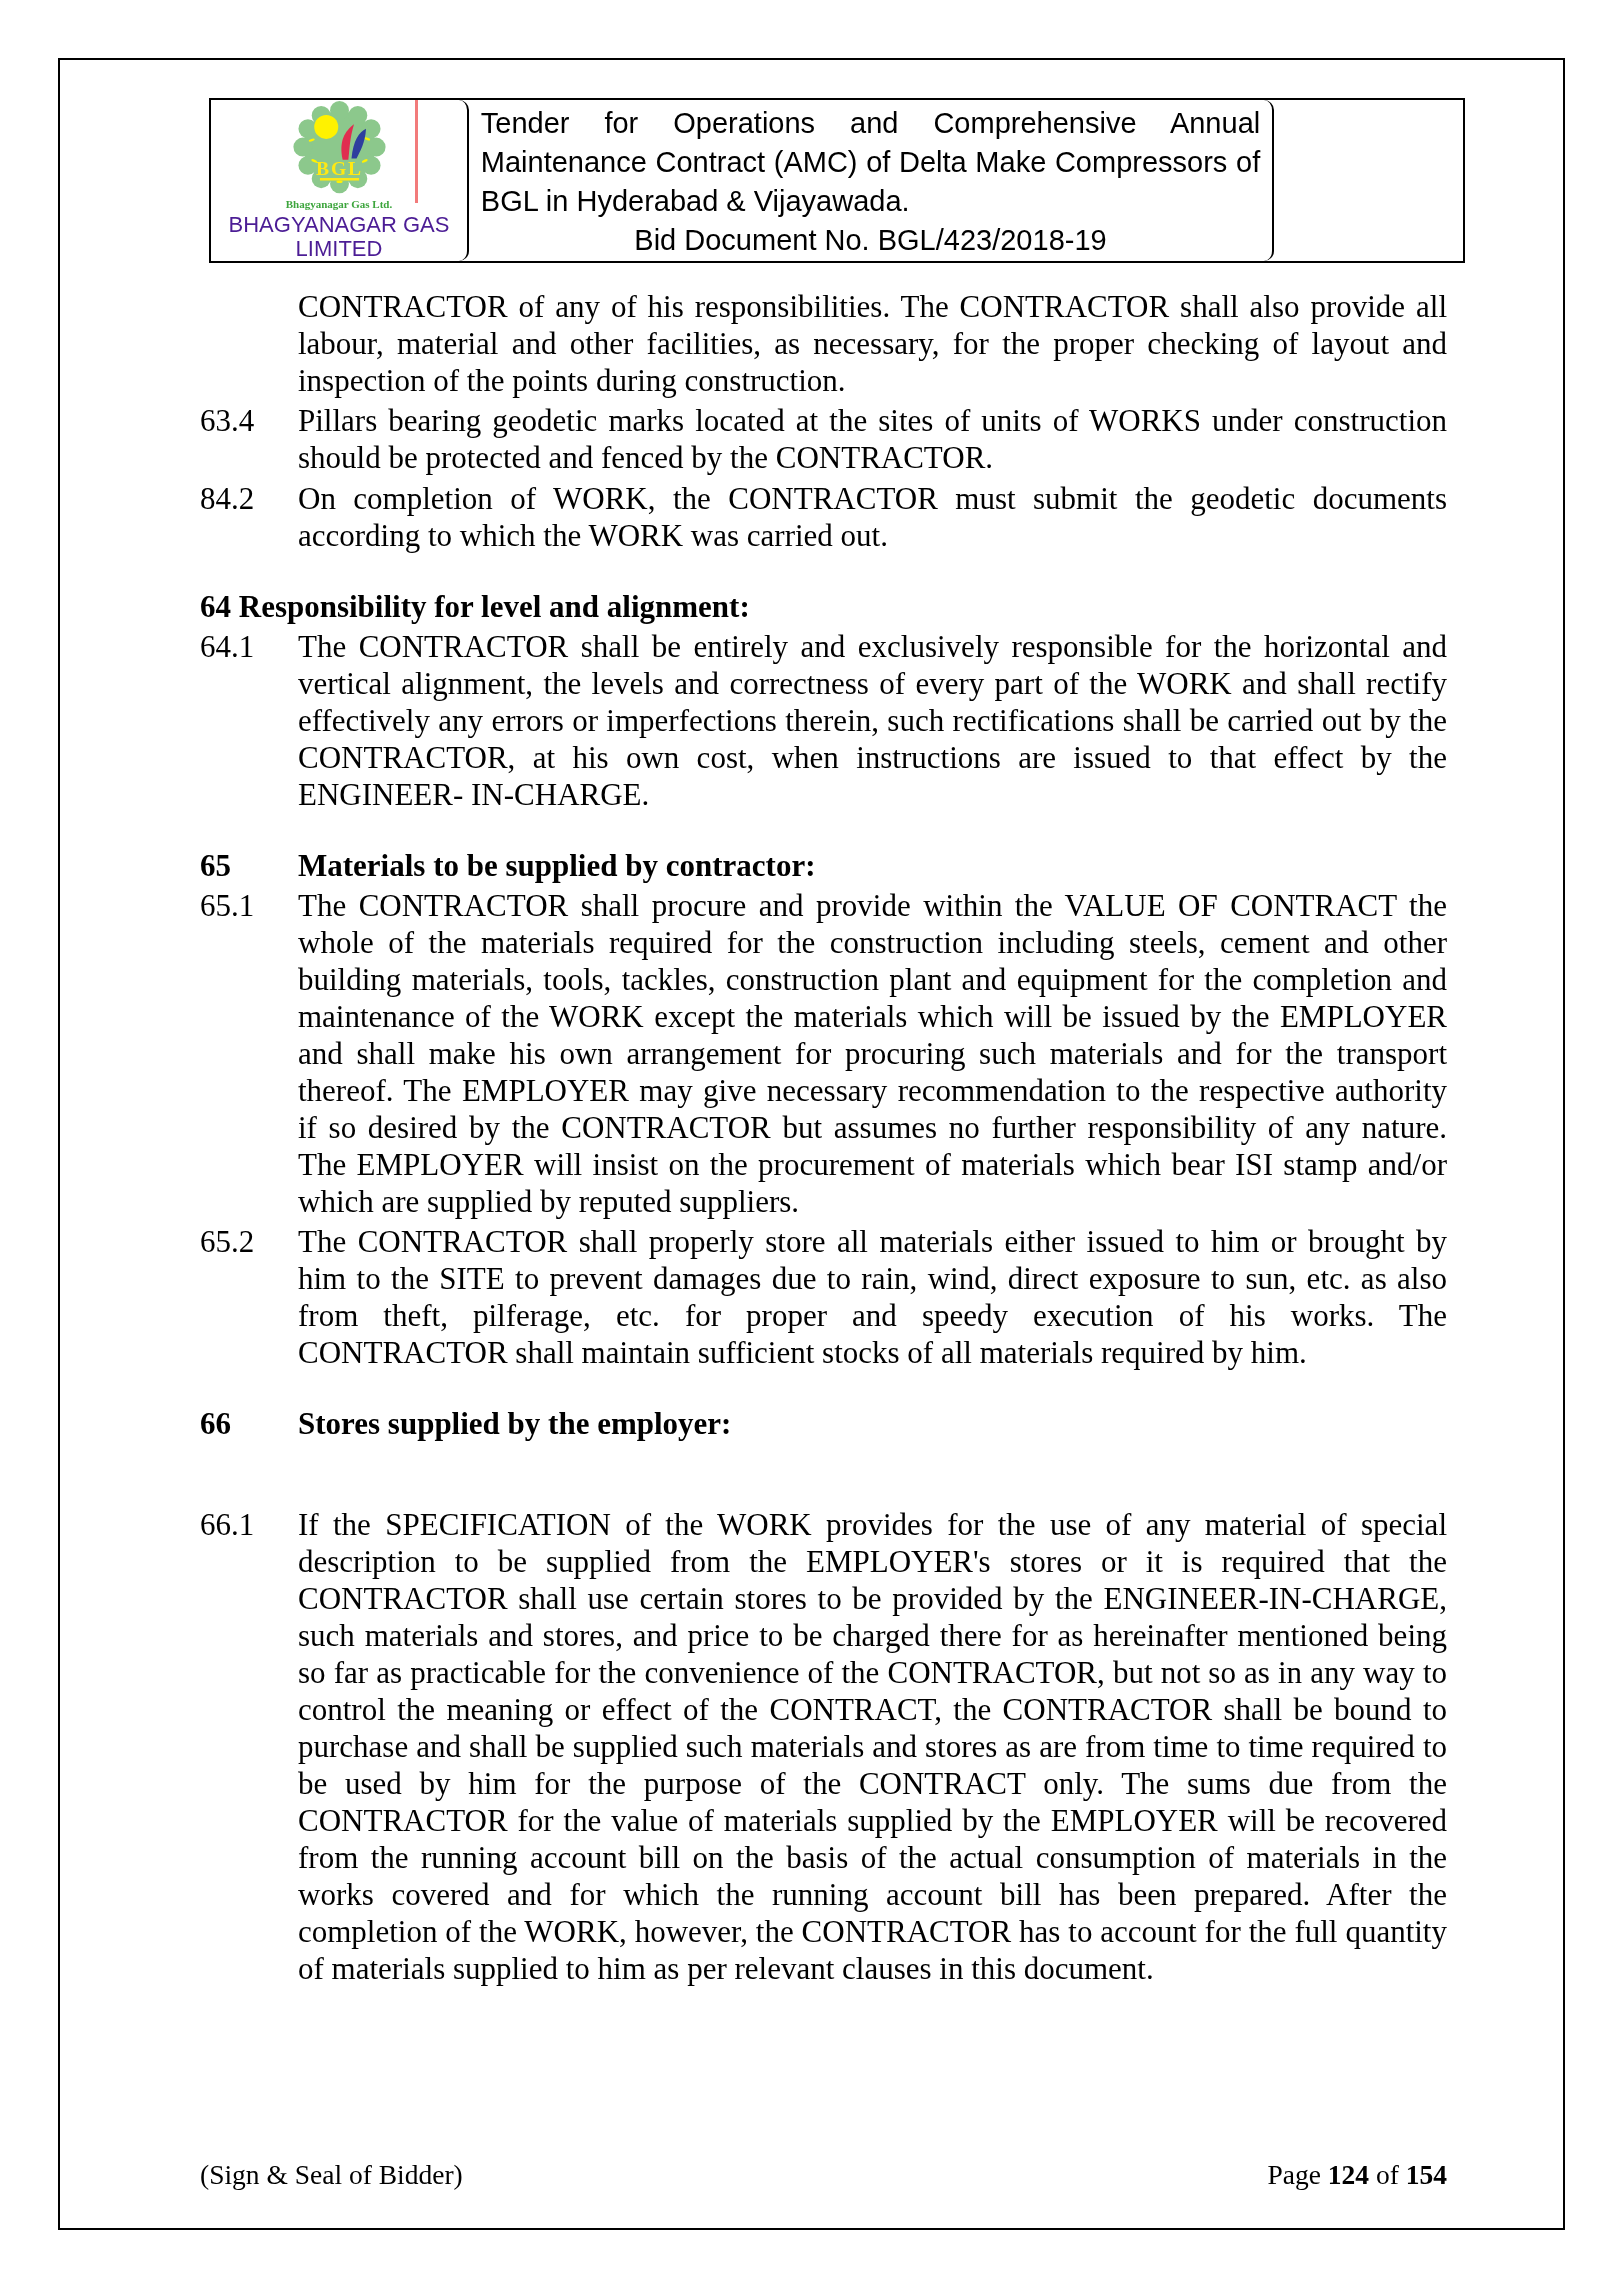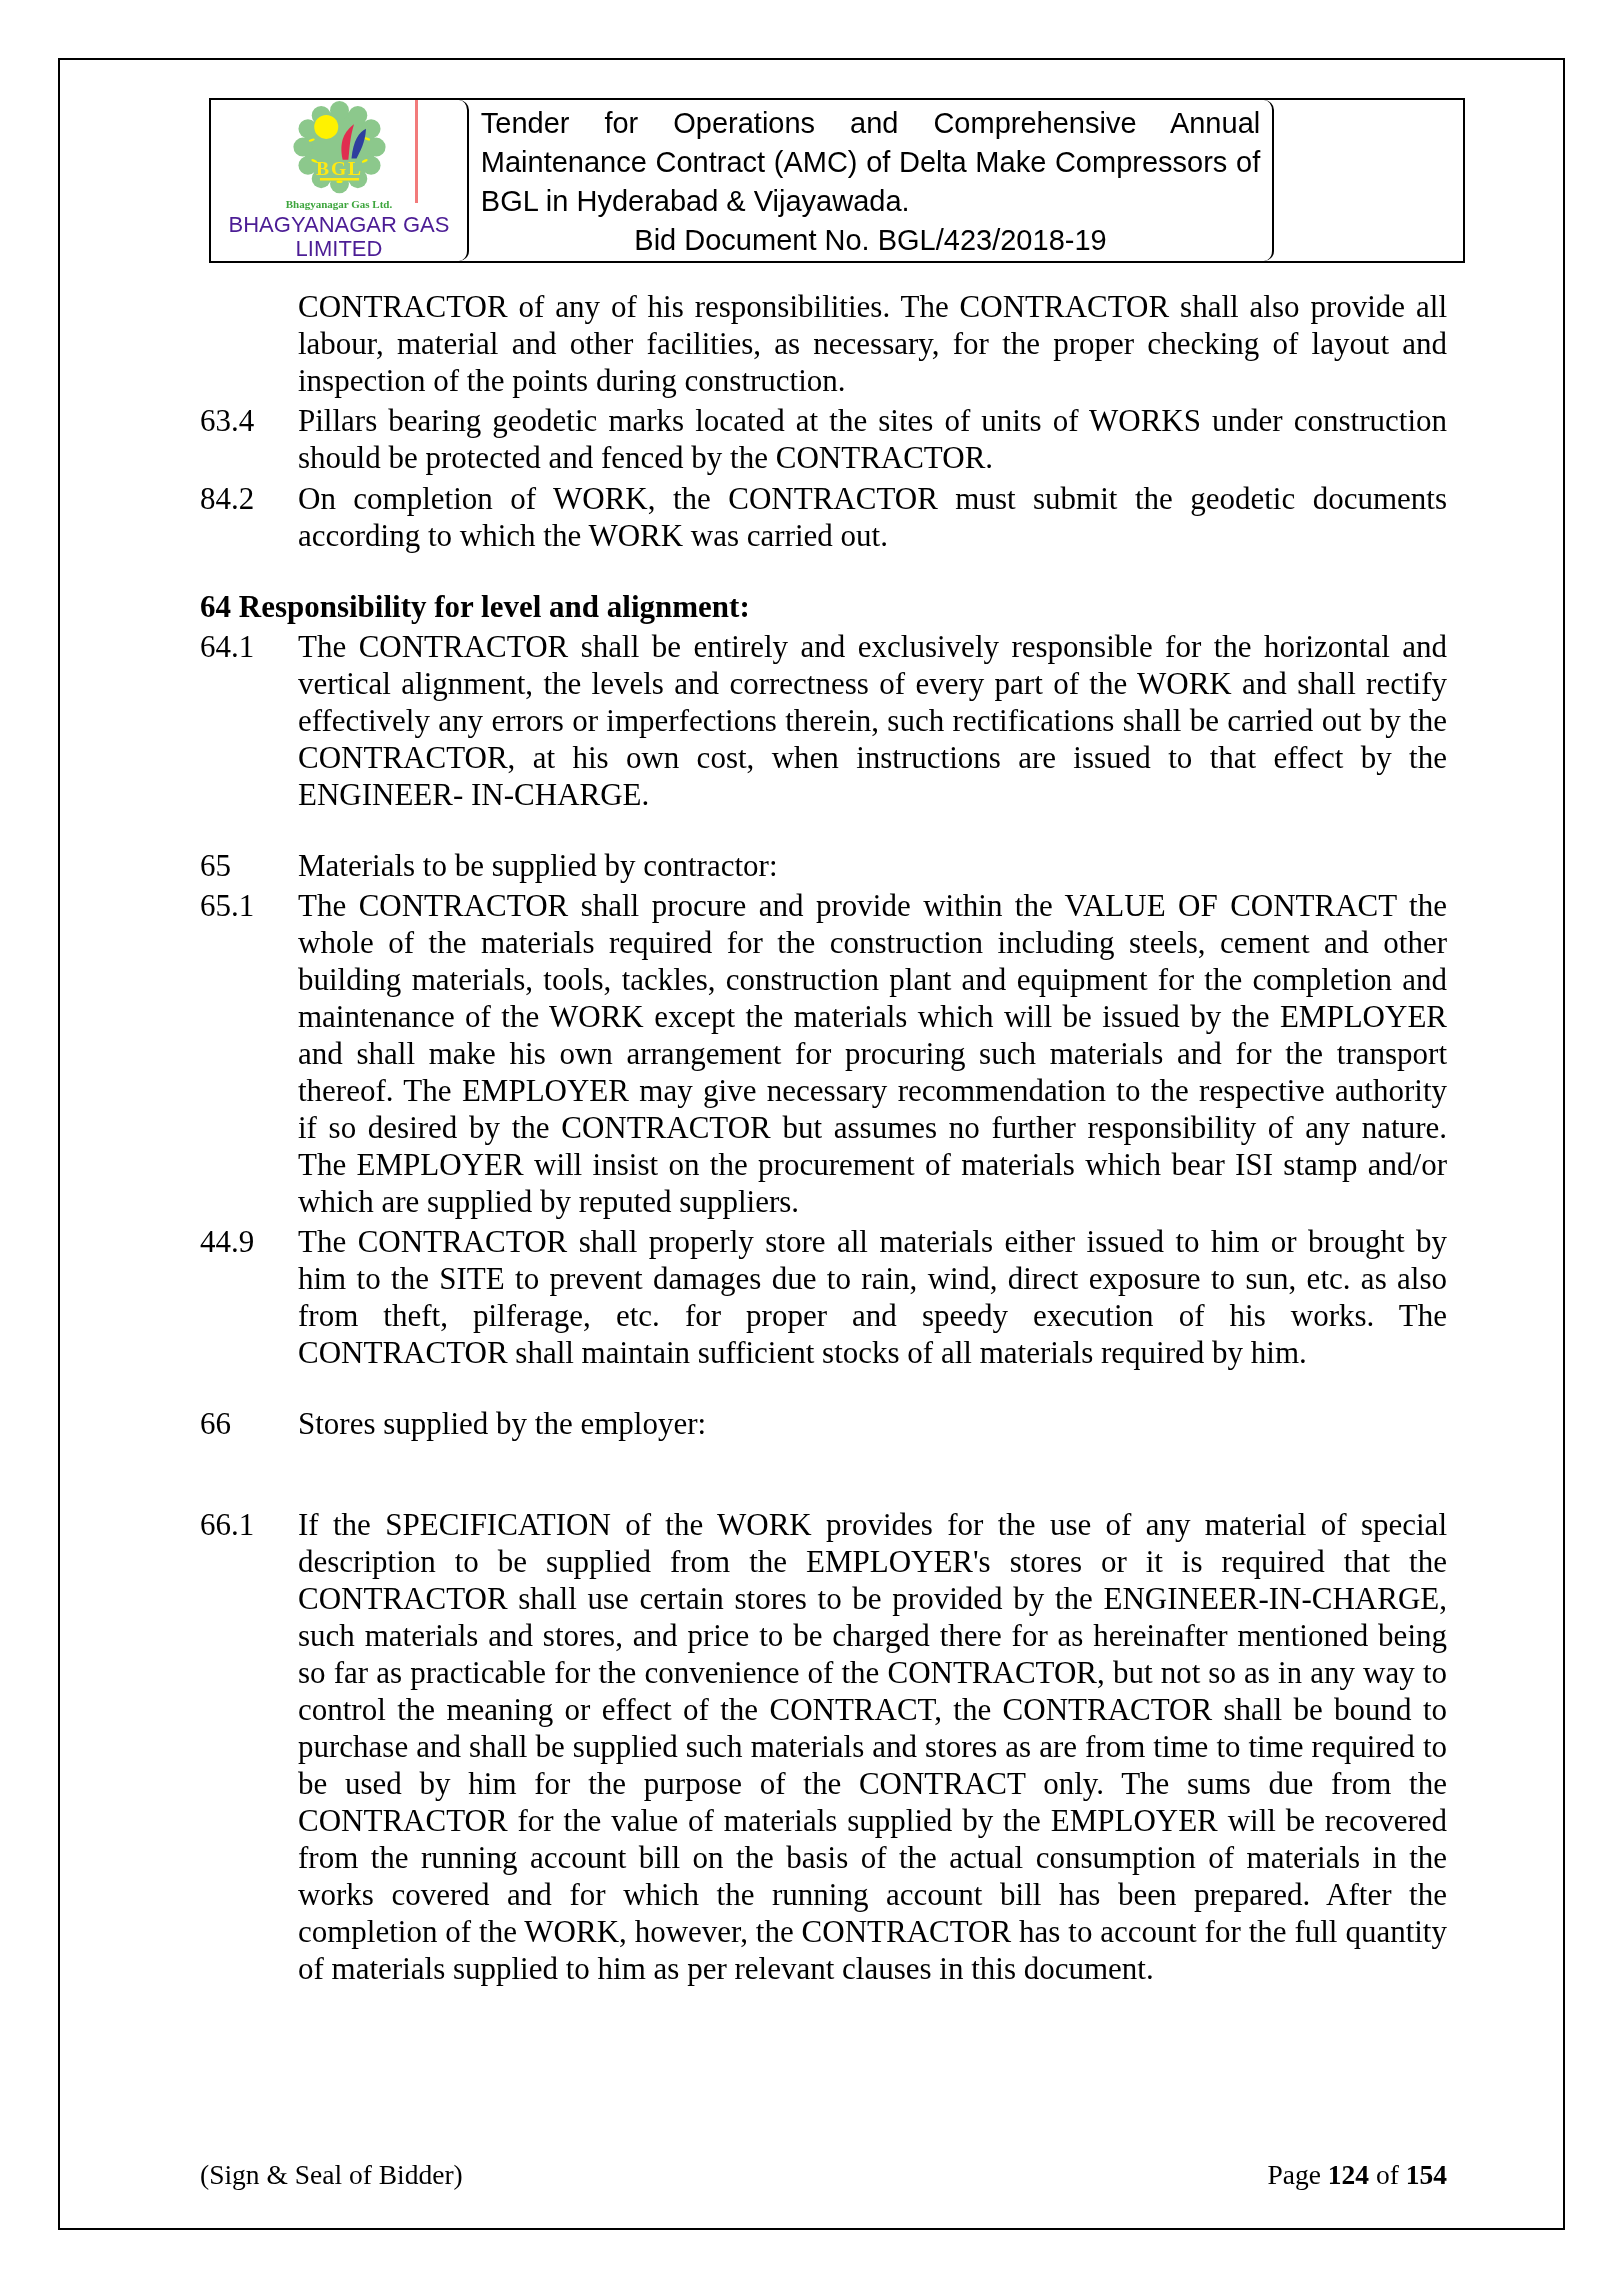--- a/index.html
+++ b/index.html
@@ -25,21 +25,21 @@
   .title-main{text-align:justify;}
   .title-doc{text-align:center;}
   .vol-cell{display:flex;flex-direction:column;align-items:center;justify-content:center;
             font-family:"Liberation Sans",sans-serif;font-size:25px;line-height:34px;text-align:center;}
 
   
   .content{position:absolute;left:200px;top:288px;width:1247px;font-size:31px;line-height:37px;}
   .clause{display:flex;margin:0 0 3.3px 0;}
   .clause .num{flex:0 0 98px;}
   .clause .txt{flex:1;text-align:justify;}
-  .heading{font-weight:normal;}
+  .heading{font-weight:bold;}
   .heading .txt{text-align:left;}
   .h-inline{font-weight:bold;margin:0 0 3.3px 0;}
   .sec-gap{margin-top:34px;}
   .big-gap{margin-bottom:64px;}
 
   
   .footer{position:absolute;left:200px;top:2158px;width:1247px;display:flex;
           justify-content:space-between;font-size:27.5px;line-height:33px;}
   .pg b{font-weight:bold;}
 </style>
@@ -118,21 +118,21 @@
       </div>
       <div class="clause heading sec-gap">
         <span class="num">65</span>
         <div class="txt">Materials to be supplied by contractor:</div>
       </div>
       <div class="clause">
         <span class="num">65.1</span>
         <div class="txt">The CONTRACTOR shall procure and provide within the VALUE OF CONTRACT the whole of the materials required for the construction including steels, cement and other building materials, tools, tackles, construction plant and equipment for the completion and maintenance of the WORK except the materials which will be issued by the EMPLOYER and shall make his own arrangement for procuring such materials and for the transport thereof. The EMPLOYER may give necessary recommendation to the respective authority if so desired by the CONTRACTOR but assumes no further responsibility of any nature. The EMPLOYER will insist on the procurement of materials which bear ISI stamp and/or which are supplied by reputed suppliers.</div>
       </div>
       <div class="clause">
-        <span class="num">44.9</span>
+        <span class="num">65.2</span>
         <div class="txt">The CONTRACTOR shall properly store all materials either issued to him or brought by him to the SITE to prevent damages due to rain, wind, direct exposure to sun, etc. as also from theft, pilferage, etc. for proper and speedy execution of his works. The CONTRACTOR shall maintain sufficient stocks of all materials required by him.</div>
       </div>
       <div class="clause heading sec-gap big-gap">
         <span class="num">66</span>
         <div class="txt">Stores supplied by the employer:</div>
       </div>
       <div class="clause">
         <span class="num">66.1</span>
         <div class="txt">If the SPECIFICATION of the WORK provides for the use of any material of special description to be supplied from the EMPLOYER's stores or it is required that the CONTRACTOR shall use certain stores to be provided by the ENGINEER-IN-CHARGE, such materials and stores, and price to be charged there for as hereinafter mentioned being so far as practicable for the convenience of the CONTRACTOR, but not so as in any way to control the meaning or effect of the CONTRACT, the CONTRACTOR shall be bound to purchase and shall be supplied such materials and stores as are from time to time required to be used by him for the purpose of the CONTRACT only. The sums due from the CONTRACTOR for the value of materials supplied by the EMPLOYER will be recovered from the running account bill on the basis of the actual consumption of materials in the works covered and for which the running account bill has been prepared. After the completion of the WORK, however, the CONTRACTOR has to account for the full quantity of materials supplied to him as per relevant clauses in this document.</div>
       </div>

